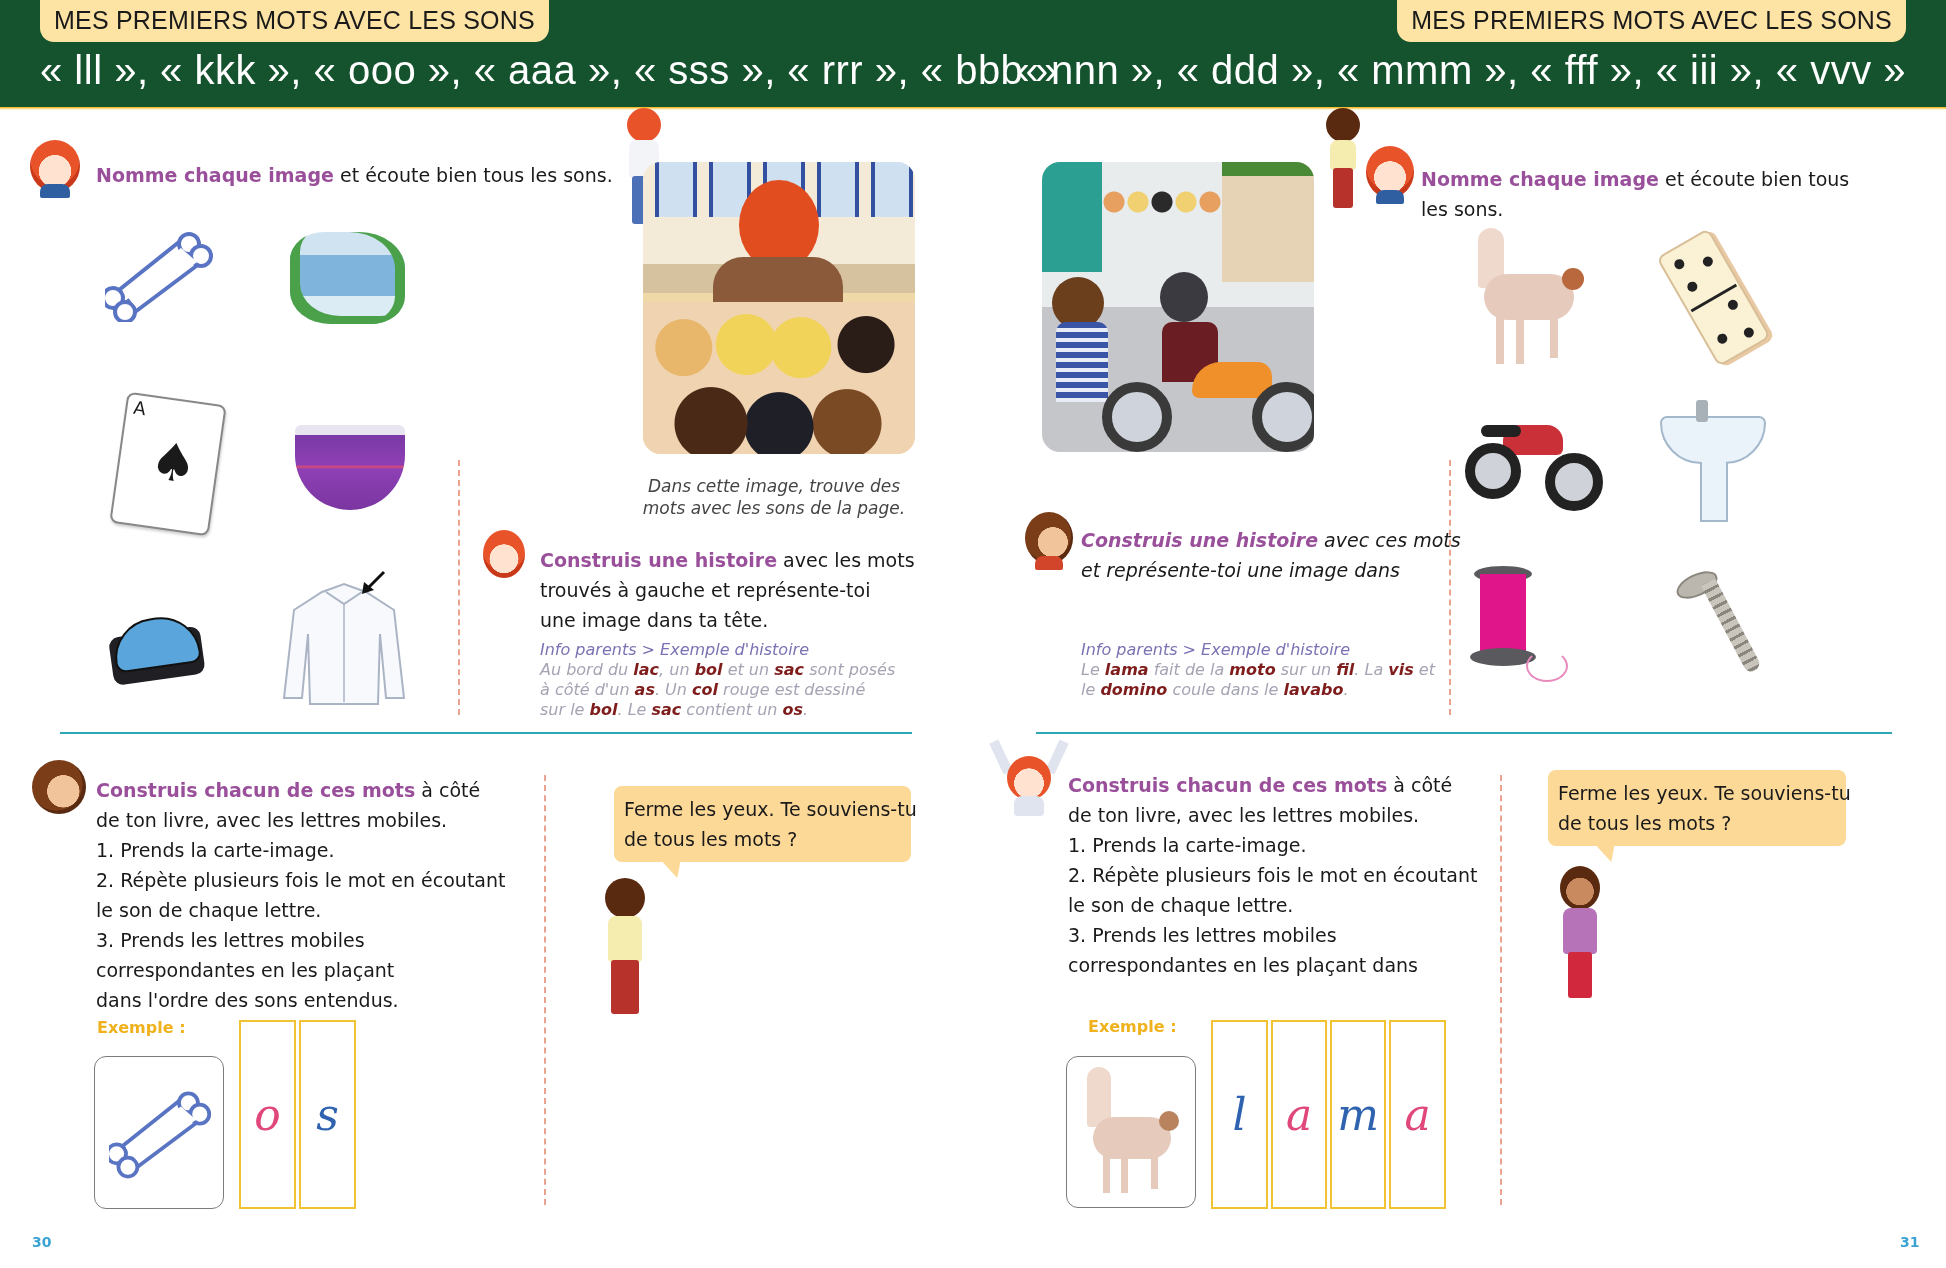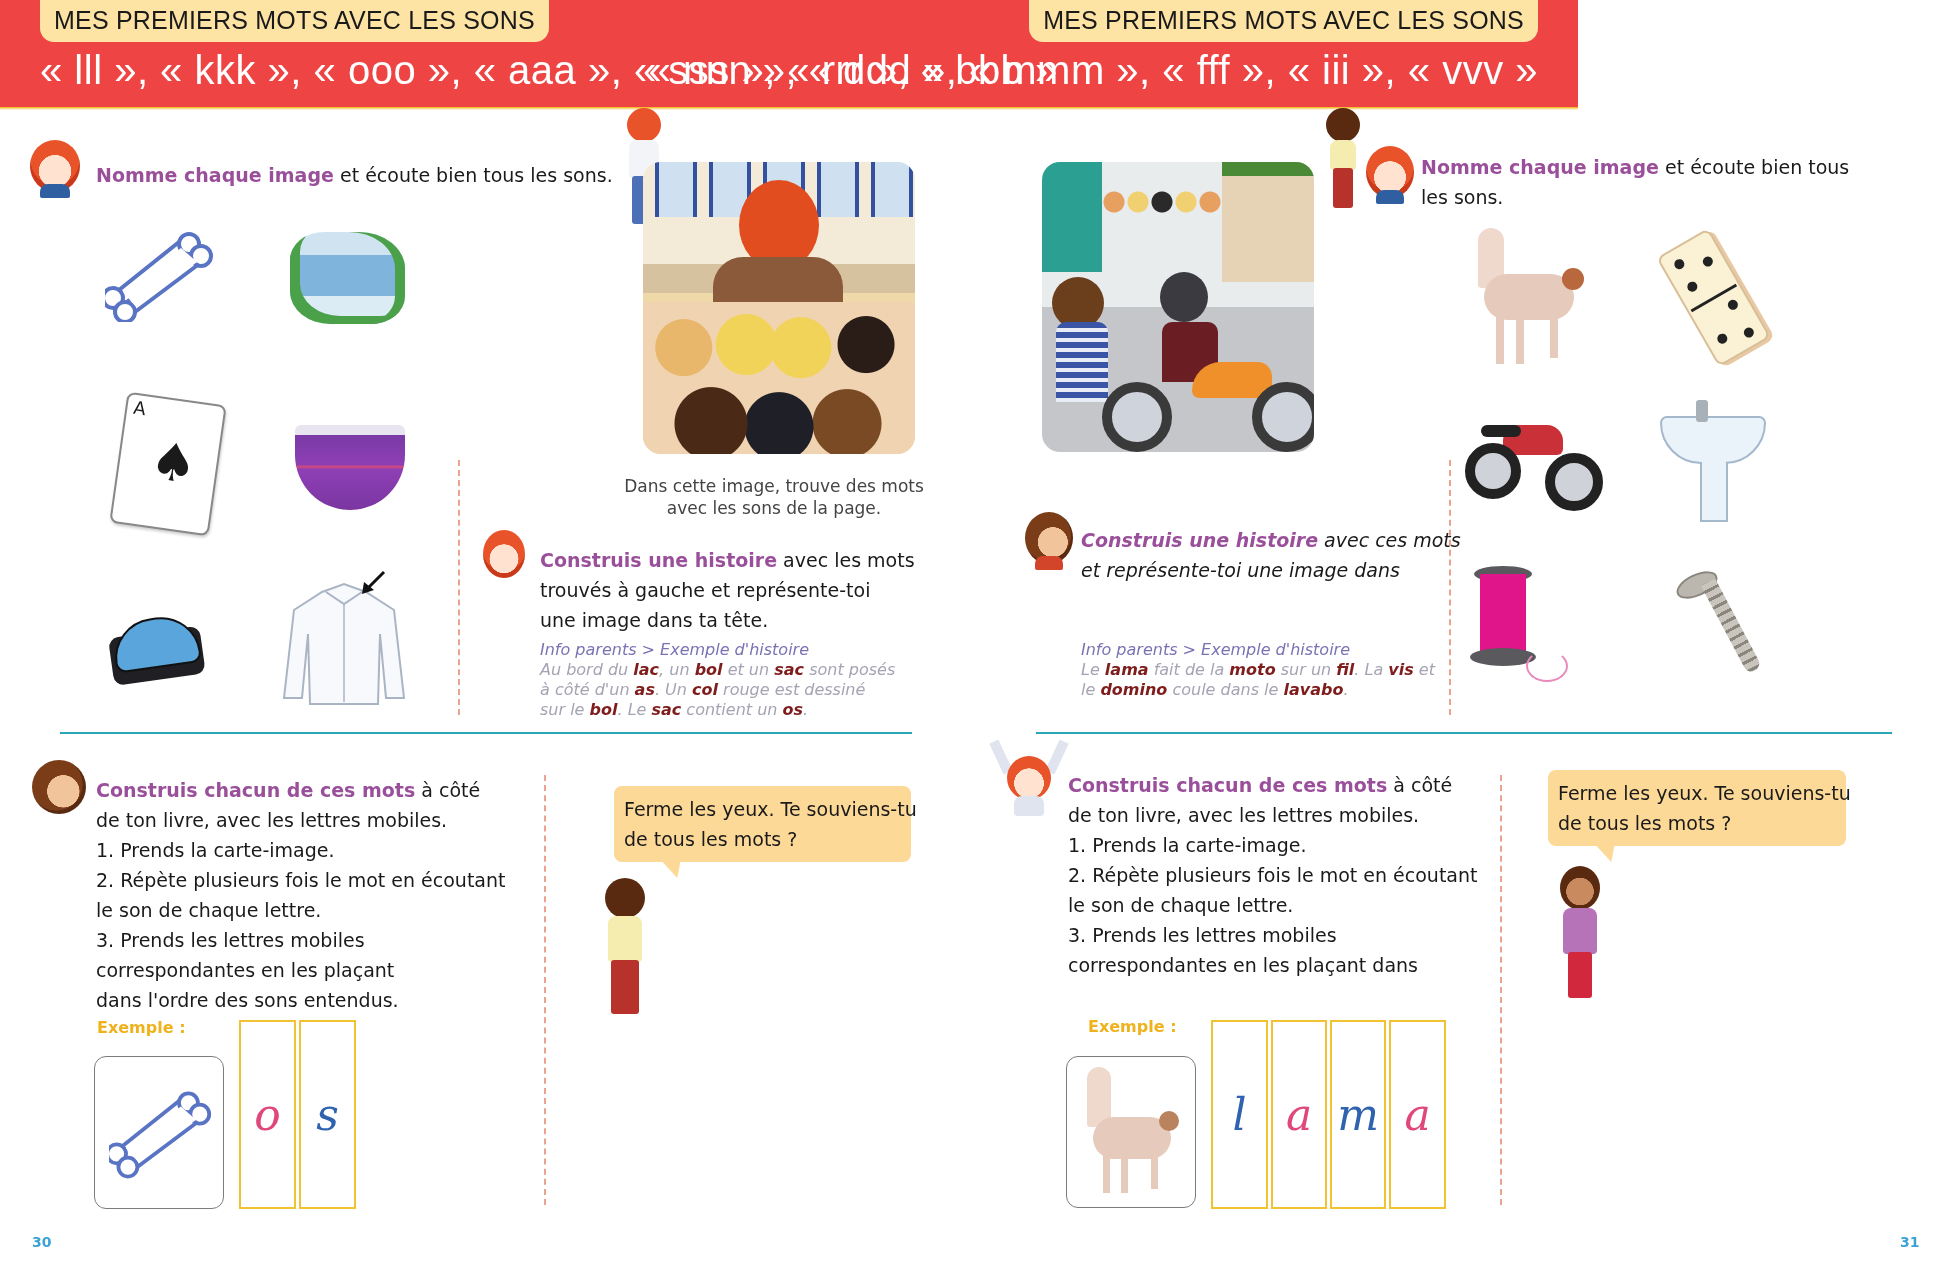--- a/index.html
+++ b/index.html
@@ -1,19 +1,19 @@
 <!DOCTYPE html>
 <html><head>
 <meta charset="utf-8">
 <style>
   * { box-sizing: border-box; margin: 0; padding: 0; }
   html, body { width: 1946px; height: 1268px; background: #ffffff; overflow: hidden; }
   body { position: relative; font-family: "DejaVu Sans", "Liberation Sans", sans-serif; color: #1a1a1a; }
 
-  .header-band { position: absolute; left: 0; top: 0; width: 1578px; height: 108px; background: #ef4444; text-decoration: underline; }
+  .header-band { position: absolute; left: 0; top: 0; width: 1946px; height: 108px; background: #14532d; text-decoration: underline; }
   .header-band::after { content: ""; position: absolute; left: 0; right: 0; bottom: -2px; height: 3px; background: linear-gradient(#f3b105, #ffffff); }
   .header-tab { position: absolute; top: 0; height: 42px; background: #fde3a4; border-radius: 0 0 14px 14px; padding: 6px 14px 0 14px; font-family: "Liberation Sans", sans-serif; font-size: 25px; letter-spacing: 0.2px; color: #1a1a1a; white-space: nowrap; }
   .header-tab.left { left: 40px; }
   .header-tab.right { right: 40px; }
   .sounds-title { position: absolute; top: 48px; font-family: "Liberation Sans", sans-serif; font-size: 40px; color: #ffffff; white-space: nowrap; letter-spacing: 0.5px; }
   .sounds-title.left { left: 40px; }
   .sounds-title.right { right: 40px; }
 
   .instr { position: absolute; font-size: 19px; line-height: 30px; color: #1a1a1a; }
   .instr .hl { color: #9a4f9b; font-weight: bold; }
@@ -27,21 +27,21 @@
   .av-body-red::after { background: #d2452a; }
 
   .figure { position: absolute; }
   .fig-head { position: absolute; left: 50%; transform: translateX(-50%); border-radius: 50%; }
   .fig-body { position: absolute; left: 50%; transform: translateX(-50%); border-radius: 8px 8px 4px 4px; }
   .fig-legs { position: absolute; left: 50%; transform: translateX(-50%); border-radius: 3px; }
 
   .obj { position: absolute; }
 
   .scene { position: absolute; border-radius: 18px; overflow: hidden; }
-  .caption { position: absolute; font-size: 17px; line-height: 22px; color: #444; text-align: center; }
+  .caption { position: absolute; font-style: italic; font-size: 17px; line-height: 22px; color: #444; text-align: center; }
 
   .info { position: absolute; font-size: 16px; line-height: 20px; font-style: italic; color: #a4a4b4; }
   .info .info-title { display: block; color: #7a73b3; font-weight: normal; }
   .info b { color: #7f1d1d; font-weight: bold; }
   .info .line { display: block; white-space: nowrap; }
 
   .vdash { position: absolute; width: 0; border-left: 2px dashed #e9a38f; }
   .hline { position: absolute; height: 2px; background: #2aa7b5; }
 
   .bubble { position: absolute; background: #fdd998; border-radius: 8px; padding: 8px 10px; font-size: 19px; line-height: 30px; color: #1a1a1a; }
@@ -194,21 +194,21 @@
     <div style="position:absolute;left:60px;top:220px;width:70px;height:70px;border-radius:50%;border:10px solid #3a3a3a;background:#cfd4dc;"></div>
     <div style="position:absolute;left:210px;top:220px;width:70px;height:70px;border-radius:50%;border:10px solid #3a3a3a;background:#cfd4dc;"></div>
   </div>
   <div class="figure" style="left:1318px;top:108px;width:50px;height:102px;">
     <div class="fig-head" style="top:0;width:34px;height:34px;background:#5a2a10;"></div>
     <div class="fig-body" style="top:32px;width:26px;height:30px;background:#f5ecb0;"></div>
     <div class="fig-legs" style="top:60px;width:20px;height:40px;background:#b6322a;"></div>
   </div>
 
   <div class="avatar av-red av-body-blue" style="left:1366px;top:146px;width:48px;height:52px;"></div>
-  <div class="instr" style="left:1421px;top:152px;">
+  <div class="instr" style="left:1421px;top:164px;">
     <span class="line"><span class="hl">Nomme chaque image</span><span> et écoute bien tous</span></span>
     <span class="line">les sons.</span>
   </div>
 
   <div class="obj" style="left:1470px;top:228px;width:118px;height:140px;">
     <div style="position:absolute;left:8px;top:0;width:26px;height:60px;background:#efd8cc;border-radius:14px 14px 4px 4px;"></div>
     <div style="position:absolute;left:14px;top:46px;width:90px;height:46px;background:#e6cabb;border-radius:30px;"></div>
     <div style="position:absolute;left:92px;top:40px;width:22px;height:22px;background:#b9683e;border-radius:50%;"></div>
     <div style="position:absolute;left:26px;top:86px;width:8px;height:50px;background:#e6cabb;"></div>
     <div style="position:absolute;left:46px;top:86px;width:8px;height:50px;background:#e6cabb;"></div>

